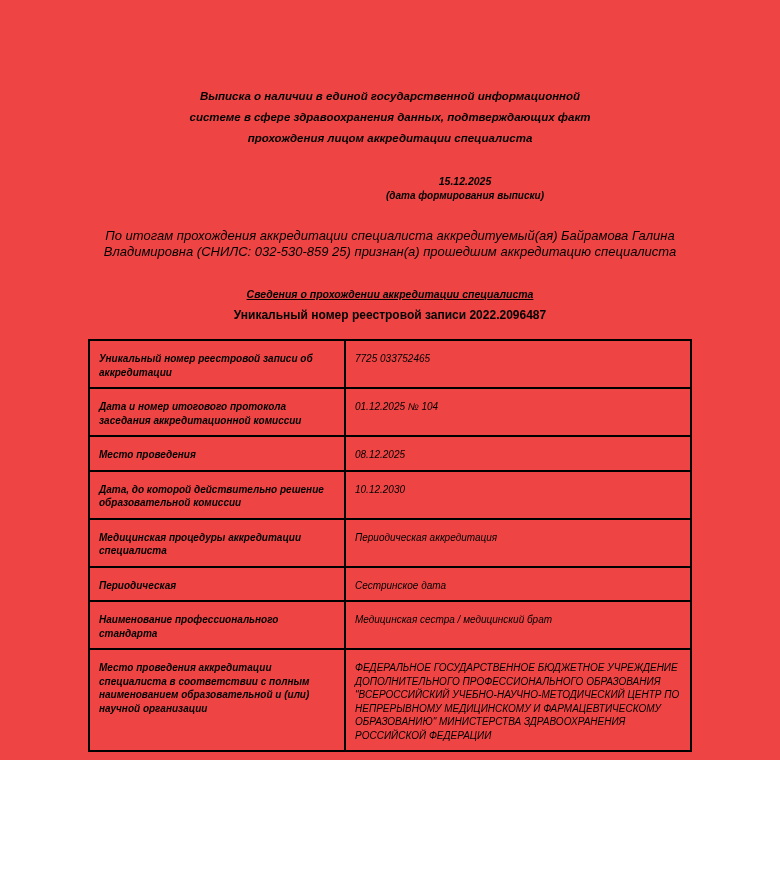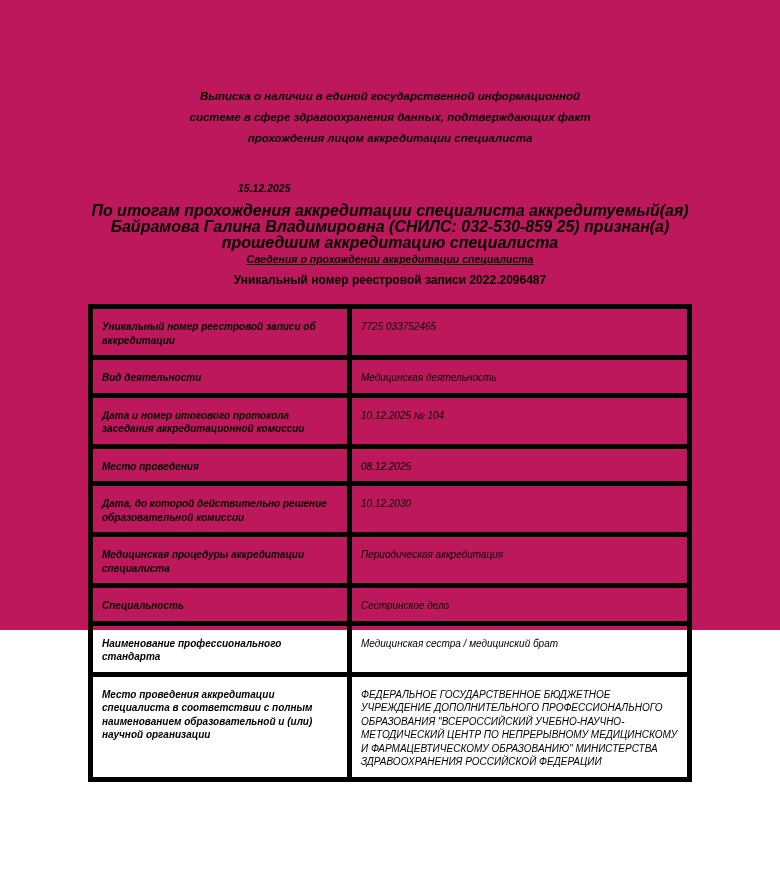--- a/index.html
+++ b/index.html
@@ -10,60 +10,62 @@
   body {
     width: 780px;
     height: 890px;
     font-family: "Liberation Sans", sans-serif;
     color: #000000;
     -webkit-font-smoothing: antialiased;
   }
   .page {
     position: relative;
     width: 780px;
-    height: 630px;
-    background: #be185d;
+    height: 760px;
+    background: #ef4444;
     box-sizing: border-box;
     padding: 86px 88px 0 88px;
   }
   .doc-title {
     font-size: 11.5px;
     font-weight: bold;
     font-style: italic;
     line-height: 21px;
     text-align: center;
     margin: 0 auto;
     width: 430px;
   }
   .date-block {
-    margin-top: 32px;
+    margin-top: 25px;
+    text-align: center;
     padding-left: 150px;
   }
   .date-value {
     font-size: 10.5px;
     font-weight: bold;
     font-style: italic;
     line-height: 14px;
   }
   .date-caption {
     font-size: 10px;
     font-weight: bold;
     font-style: italic;
     line-height: 16px;
   }
   .intro {
-    margin-top: 8px;
-    font-size: 16px;
-    font-weight: bold;
+    margin-top: 24px;
+    font-size: 13px;
+    font-weight: normal;
     font-style: italic;
     line-height: 16px;
     text-align: center;
     width: 100%;
   }
   .section-underlined {
+    margin-top: 26px;
     text-align: center;
     font-size: 10.5px;
     font-weight: bold;
     font-style: italic;
     text-decoration: underline;
     line-height: 16px;
   }
   .registry-number {
     margin-top: 5px;
     text-align: center;
@@ -71,21 +73,21 @@
     font-weight: bold;
     line-height: 16px;
   }
   table.info {
     margin-top: 16px;
     border-collapse: collapse;
     width: 604px;
     table-layout: fixed;
   }
   table.info td {
-    border: 5px solid #000000;
+    border: 2px solid #000000;
     vertical-align: top;
     padding: 11px 8px 8px 9px;
     font-size: 10px;
     line-height: 13.5px;
   }
   td.label {
     width: 237px;
     font-weight: bold;
     font-style: italic;
   }
@@ -99,57 +101,54 @@
 </style>
 </head>
 <body>
 
 <div class="page">
 
   <div class="doc-title">Выписка о наличии в единой государственной информационной системе в сфере здравоохранения данных, подтверждающих факт прохождения лицом аккредитации специалиста</div>
 
   <div class="date-block">
     <div class="date-value">15.12.2025</div>
+    <div class="date-caption">(дата формирования выписки)</div>
   </div>
 
   <div class="intro">По итогам прохождения аккредитации специалиста аккредитуемый(ая) Байрамова Галина Владимировна (СНИЛС: 032-530-859 25) признан(а) прошедшим аккредитацию специалиста</div>
 
   <div class="section-underlined">Сведения о прохождении аккредитации специалиста</div>
 
   <div class="registry-number">Уникальный номер реестровой записи 2022.2096487</div>
 
   <table class="info">
     <tbody>
       <tr>
         <td class="label">Уникальный номер реестровой записи об аккредитации</td>
         <td class="value">7725 033752465</td>
       </tr>
       <tr>
-        <td class="label">Вид деятельности</td>
-        <td class="value">Медицинская деятельность</td>
-      </tr>
-      <tr>
         <td class="label">Дата и номер итогового протокола заседания аккредитационной комиссии</td>
-        <td class="value">10.12.2025 № 104</td>
+        <td class="value">01.12.2025 № 104</td>
       </tr>
       <tr>
         <td class="label">Место проведения</td>
         <td class="value">08.12.2025</td>
       </tr>
       <tr>
         <td class="label">Дата, до которой действительно решение образовательной комиссии</td>
         <td class="value">10.12.2030</td>
       </tr>
       <tr>
         <td class="label">Медицинская процедуры аккредитации специалиста</td>
         <td class="value">Периодическая аккредитация</td>
       </tr>
       <tr>
-        <td class="label">Специальность</td>
-        <td class="value">Сестринское дело</td>
+        <td class="label">Периодическая</td>
+        <td class="value">Сестринское дата</td>
       </tr>
       <tr>
         <td class="label">Наименование профессионального стандарта</td>
         <td class="value">Медицинская сестра / медицинский брат</td>
       </tr>
       <tr>
         <td class="label">Место проведения аккредитации специалиста в соответствии с полным наименованием образовательной и (или) научной организации</td>
         <td class="value multiline">ФЕДЕРАЛЬНОЕ ГОСУДАРСТВЕННОЕ БЮДЖЕТНОЕ УЧРЕЖДЕНИЕ ДОПОЛНИТЕЛЬНОГО ПРОФЕССИОНАЛЬНОГО ОБРАЗОВАНИЯ "ВСЕРОССИЙСКИЙ УЧЕБНО-НАУЧНО-МЕТОДИЧЕСКИЙ ЦЕНТР ПО НЕПРЕРЫВНОМУ МЕДИЦИНСКОМУ И ФАРМАЦЕВТИЧЕСКОМУ ОБРАЗОВАНИЮ" МИНИСТЕРСТВА ЗДРАВООХРАНЕНИЯ РОССИЙСКОЙ ФЕДЕРАЦИИ</td>
       </tr>
     </tbody>

